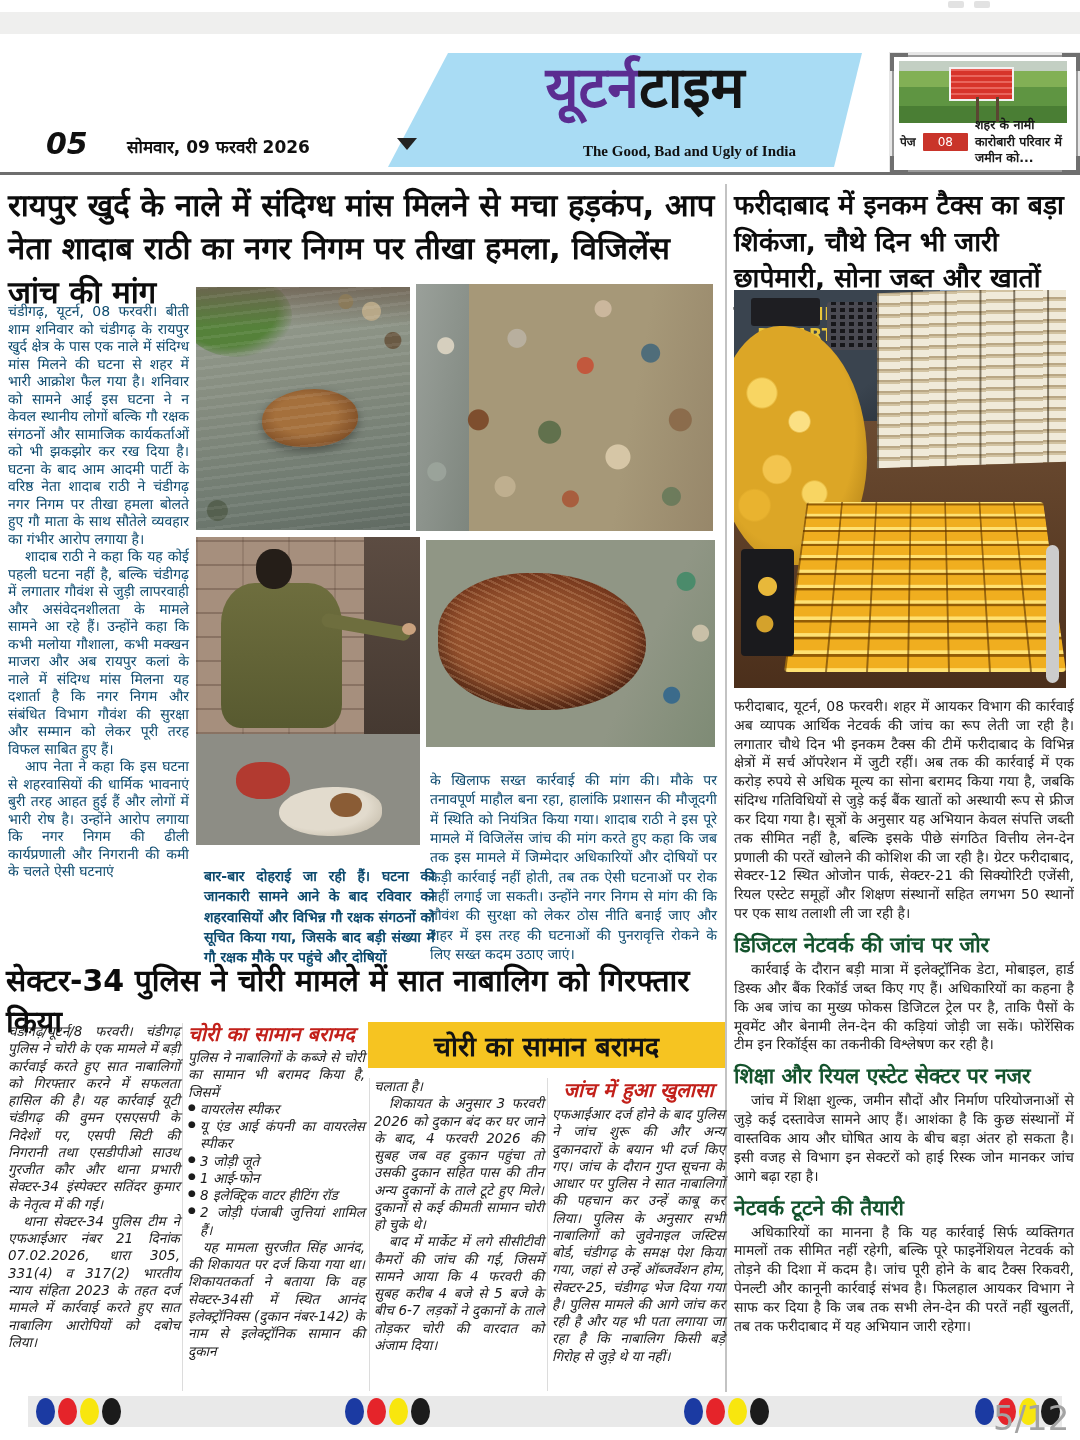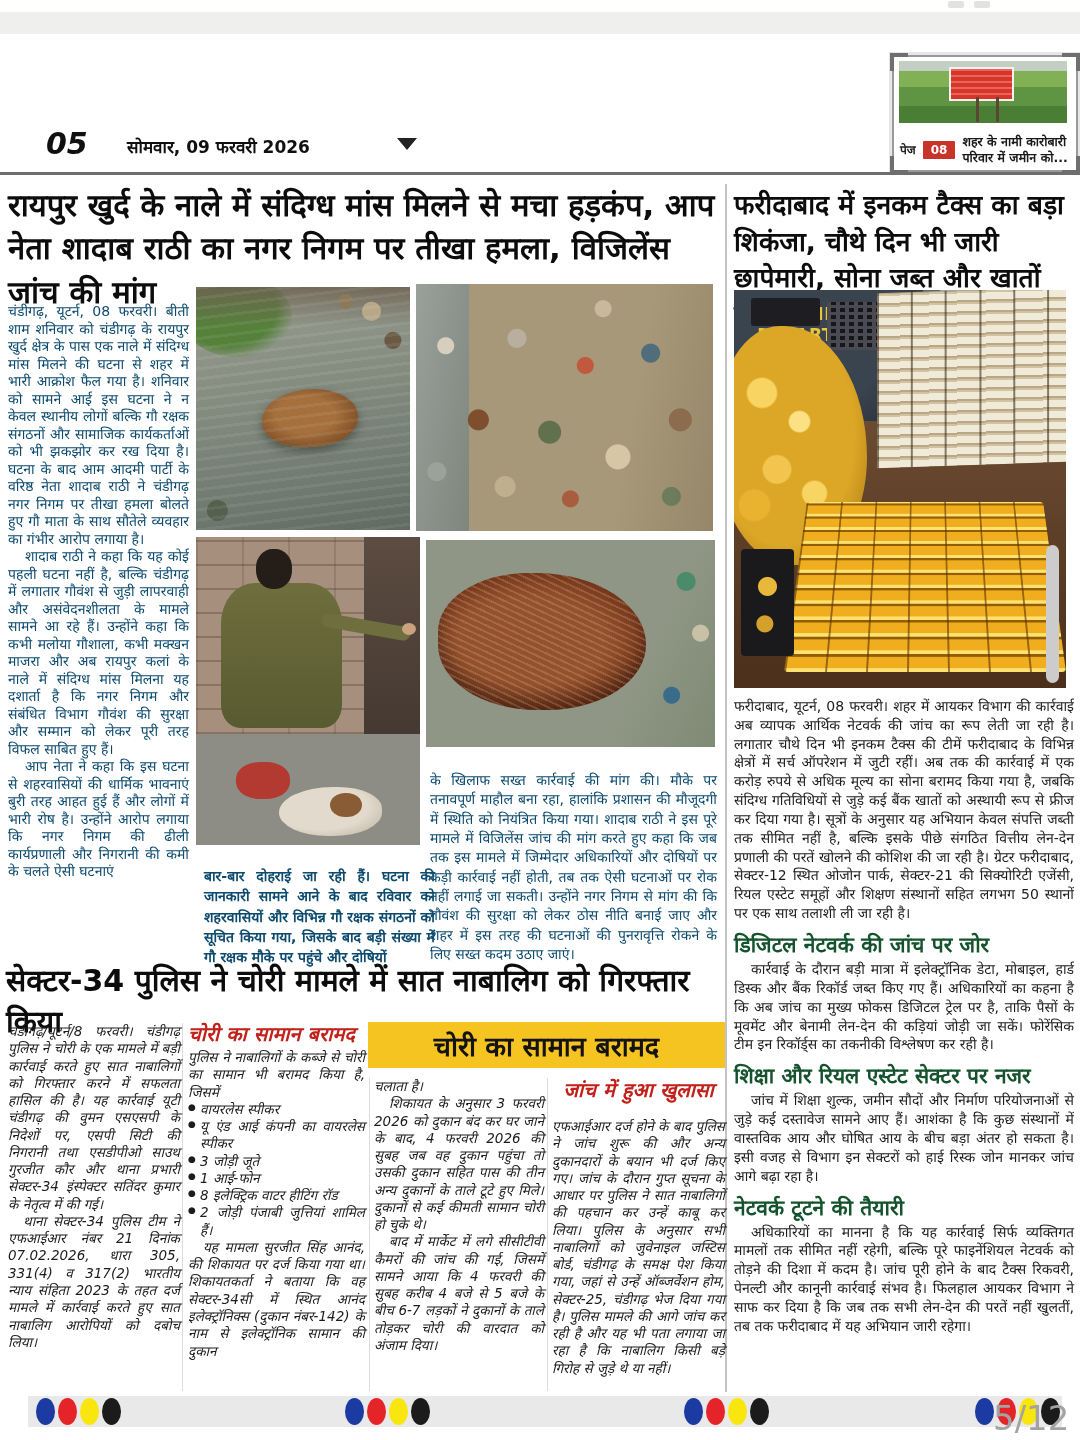--- a/index.html
+++ b/index.html
@@ -40,21 +40,21 @@
   .pc-br { right:-4px; bottom:-4px; border-right-width:4px; border-bottom-width:4px; }
   #promo-photo { position:absolute; left:5px; top:4px; width:168px; height:62px;
                  background:linear-gradient(180deg,#c3cfc3 0 16%,#82b055 16% 42%,#5f9542 42% 72%,#4a7e34 72%); }
   #promo-sign { position:absolute; left:30%; top:10%; width:36%; height:48%;
                 background:repeating-linear-gradient(0deg,#d7342a 0 4px,#e9655c 4px 6px);
                 border:2px solid #f2f2f2; }
   #promo-post { position:absolute; left:46%; top:58%; width:3px; height:40%; background:#5a4632; }
   #promo-post2 { position:absolute; left:58%; top:58%; width:3px; height:40%; background:#5a4632; }
   #promo-meta { position:absolute; left:6px; bottom:4px; right:4px; display:flex; align-items:center; gap:7px; }
   #promo-page-label { font-size:12px; font-weight:700; color:#222; }
-  #promo-page-num { background:#c9342a; color:#fff; font-weight:700; font-size:12px; padding:2px 8px; border-radius:1px; }
+  #promo-page-num { background:#c9342a; color:#fff; font-weight:400; font-size:12px; padding:2px 15px; border-radius:1px; }
   #promo-text { font-size:12.5px; font-weight:700; line-height:1.3; color:#1a1a1a; }
 
   #head-rule { left:0px; top:172px; width:1080px; height:3px; background:#6e6e6e; }
   #v-rule { left:725px; top:184px; width:2px; height:1208px; background:#c3c3c3; }
 
   
   #a1-head { left:8px; top:184px; width:708px; font-size:31px; font-weight:800;
              line-height:1.4; color:#0c0c0c; }
   .bodytxt { font-size:14px; line-height:1.25; text-align:justify; color:#0c4a6e;margin-top:14px; }
   .bodytxt p { margin:0; }
@@ -203,21 +203,21 @@
   #a3-c2 { left:188px; top:1022px; width:177px; }
   .c2-h { color:#c2201a; font-size:20px; font-weight:800; line-height:1.2; margin:0 0 3px; }
   ul.loot { margin:0; padding:0; list-style:none; }
   ul.loot li { position:relative; padding-left:12px; }
   ul.loot li::before { content:"●"; position:absolute; left:0; top:1px; font-size:9px; }
   #a3-box { left:368px; top:1022px; width:357px; height:46px; background:#f6c421;
             display:flex; align-items:center; justify-content:center;
             font-size:27px; font-weight:800; color:#131313; }
   #a3-c3 { left:374px; top:1078px; width:170px; }
   #a3-c4 { left:552px; top:1078px; width:173px; }
-  .c4-h { color:#c2201a; font-size:20px; font-weight:800; text-align:center; margin:0 0 16px; line-height:1.2; }
+  .c4-h { color:#c2201a; font-size:20px; font-weight:800; text-align:center; margin:0 0 4px; line-height:1.2; }
   .col-rule { position:absolute; width:1px; background:#dcdcdc; }
   #cr1 { left:182px; top:1023px; height:368px; }
   #cr2 { left:369px; top:1078px; height:313px; }
   #cr3 { left:547px; top:1078px; height:313px; }
 
   
   #footer-bar { left:28px; top:1396px; width:1034px; height:31px; background:#e9e9e9; }
   .dots { position:absolute; top:1398px; display:flex; }
   .dot { width:19px; height:27px; border-radius:50%; margin-right:3px; }
   .d-blue { background:#1b3aa2; } .d-red { background:#e5242a; }
@@ -229,20 +229,26 @@
 <body>
 
 <div class="page">
 
   <div class="abs" id="top-strip"></div>
   <div class="abs" id="chrome-icons">
     <span></span>
     <span></span>
   </div>
 
+  <div class="abs" id="mast-box">
+    <div id="mast-title">
+      <span class="p1">यूटर्न</span><span class="p2">टाइम</span>
+    </div>
+    <div id="mast-tagline">The Good, Bad and Ugly of India</div>
+  </div>
   <div class="abs" id="page-number">05</div>
   <div class="abs" id="date-line">सोमवार, 09 फरवरी 2026</div>
   <div class="abs" id="mast-triangle"></div>
 
   <div class="abs" id="promo">
     <div class="pc pc-tl"></div>
     <div class="pc pc-tr"></div>
     <div class="pc pc-bl"></div>
     <div class="pc pc-br"></div>
     <div id="promo-photo">

